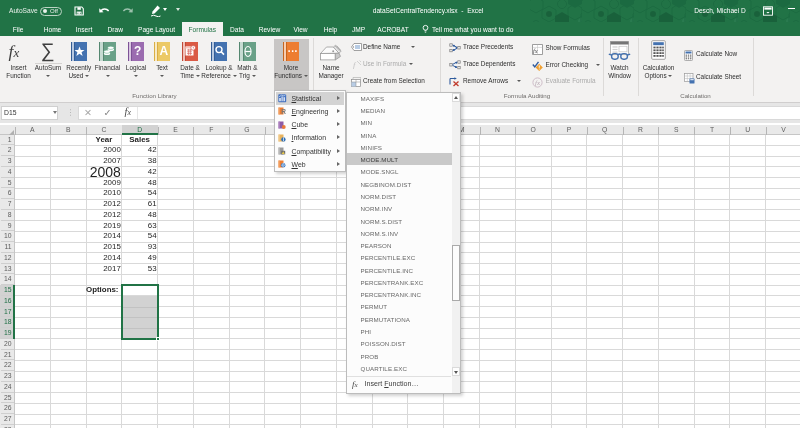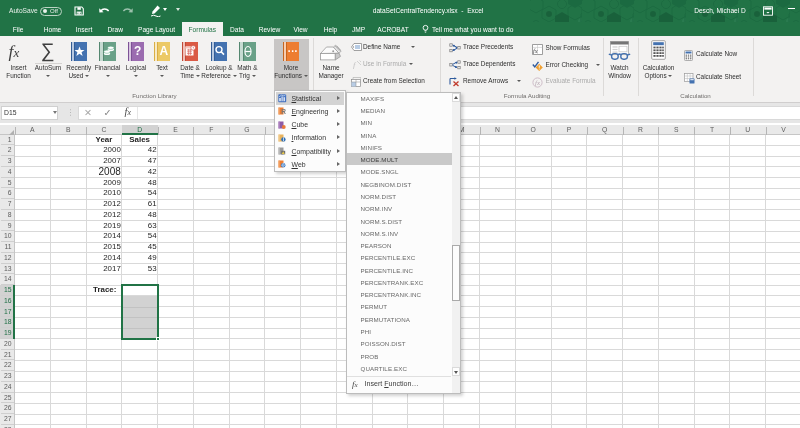--- a/index.html
+++ b/index.html
@@ -515,42 +515,42 @@
 <div class="abs" style="left:1px;top:423.75px;width:12.5px;height:1px;background:#cfcfcf;"></div>
 <div class="abs" style="left:0;top:425.95px;width:11.5px;text-align:right;font-size:6.8px;color:#5c5c5c;">28</div>
 
 <div class="abs" style="left:12.5px;top:285.0px;width:2px;height:53.75px;background:#217346;"></div>
 <div class="abs" style="left:8.5px;top:129.5px;width:0;height:0;border-left:5px solid transparent;border-bottom:5px solid #b0b0b0;"></div>
 <div class="abs" style="left:86.04px;top:134.5px;width:35.77px;height:10.75px;line-height:10.75px;font-size:7.9px;color:#1f1f1f;font-weight:bold;text-align:center;">Year</div>
 <div class="abs" style="left:121.81px;top:134.5px;width:35.77px;height:10.75px;line-height:10.75px;font-size:7.9px;color:#1f1f1f;font-weight:bold;text-align:center;">Sales</div>
 <div class="abs" style="left:86.04px;top:145.25px;width:35.77px;height:10.75px;line-height:10.75px;font-size:7.9px;color:#1f1f1f;font-weight:normal;text-align:right;padding-right:1.0px;">2000</div>
 <div class="abs" style="left:121.81px;top:145.25px;width:35.77px;height:10.75px;line-height:10.75px;font-size:7.9px;color:#1f1f1f;font-weight:normal;text-align:right;padding-right:1.0px;">42</div>
 <div class="abs" style="left:86.04px;top:156.0px;width:35.77px;height:10.75px;line-height:10.75px;font-size:7.9px;color:#1f1f1f;font-weight:normal;text-align:right;padding-right:1.0px;">2007</div>
-<div class="abs" style="left:121.81px;top:156.0px;width:35.77px;height:10.75px;line-height:10.75px;font-size:7.9px;color:#1f1f1f;font-weight:normal;text-align:right;padding-right:1.0px;">47</div>
-<div class="abs" style="left:86.04px;top:166.75px;width:35.77px;height:10.75px;line-height:10.75px;font-size:10px;color:#1f1f1f;font-weight:normal;text-align:right;padding-right:1.0px;">2008</div>
+<div class="abs" style="left:121.81px;top:156.0px;width:35.77px;height:10.75px;line-height:10.75px;font-size:7.9px;color:#1f1f1f;font-weight:normal;text-align:right;padding-right:1.0px;">38</div>
+<div class="abs" style="left:86.04px;top:166.75px;width:35.77px;height:10.75px;line-height:10.75px;font-size:14px;color:#1f1f1f;font-weight:normal;text-align:right;padding-right:1.0px;">2008</div>
 <div class="abs" style="left:121.81px;top:166.75px;width:35.77px;height:10.75px;line-height:10.75px;font-size:7.9px;color:#1f1f1f;font-weight:normal;text-align:right;padding-right:1.0px;">42</div>
 <div class="abs" style="left:86.04px;top:177.5px;width:35.77px;height:10.75px;line-height:10.75px;font-size:7.9px;color:#1f1f1f;font-weight:normal;text-align:right;padding-right:1.0px;">2009</div>
 <div class="abs" style="left:121.81px;top:177.5px;width:35.77px;height:10.75px;line-height:10.75px;font-size:7.9px;color:#1f1f1f;font-weight:normal;text-align:right;padding-right:1.0px;">48</div>
 <div class="abs" style="left:86.04px;top:188.25px;width:35.77px;height:10.75px;line-height:10.75px;font-size:7.9px;color:#1f1f1f;font-weight:normal;text-align:right;padding-right:1.0px;">2010</div>
 <div class="abs" style="left:121.81px;top:188.25px;width:35.77px;height:10.75px;line-height:10.75px;font-size:7.9px;color:#1f1f1f;font-weight:normal;text-align:right;padding-right:1.0px;">54</div>
 <div class="abs" style="left:86.04px;top:199.0px;width:35.77px;height:10.75px;line-height:10.75px;font-size:7.9px;color:#1f1f1f;font-weight:normal;text-align:right;padding-right:1.0px;">2012</div>
 <div class="abs" style="left:121.81px;top:199.0px;width:35.77px;height:10.75px;line-height:10.75px;font-size:7.9px;color:#1f1f1f;font-weight:normal;text-align:right;padding-right:1.0px;">61</div>
 <div class="abs" style="left:86.04px;top:209.75px;width:35.77px;height:10.75px;line-height:10.75px;font-size:7.9px;color:#1f1f1f;font-weight:normal;text-align:right;padding-right:1.0px;">2012</div>
 <div class="abs" style="left:121.81px;top:209.75px;width:35.77px;height:10.75px;line-height:10.75px;font-size:7.9px;color:#1f1f1f;font-weight:normal;text-align:right;padding-right:1.0px;">48</div>
 <div class="abs" style="left:86.04px;top:220.5px;width:35.77px;height:10.75px;line-height:10.75px;font-size:7.9px;color:#1f1f1f;font-weight:normal;text-align:right;padding-right:1.0px;">2019</div>
 <div class="abs" style="left:121.81px;top:220.5px;width:35.77px;height:10.75px;line-height:10.75px;font-size:7.9px;color:#1f1f1f;font-weight:normal;text-align:right;padding-right:1.0px;">63</div>
 <div class="abs" style="left:86.04px;top:231.25px;width:35.77px;height:10.75px;line-height:10.75px;font-size:7.9px;color:#1f1f1f;font-weight:normal;text-align:right;padding-right:1.0px;">2014</div>
 <div class="abs" style="left:121.81px;top:231.25px;width:35.77px;height:10.75px;line-height:10.75px;font-size:7.9px;color:#1f1f1f;font-weight:normal;text-align:right;padding-right:1.0px;">54</div>
 <div class="abs" style="left:86.04px;top:242.0px;width:35.77px;height:10.75px;line-height:10.75px;font-size:7.9px;color:#1f1f1f;font-weight:normal;text-align:right;padding-right:1.0px;">2015</div>
-<div class="abs" style="left:121.81px;top:242.0px;width:35.77px;height:10.75px;line-height:10.75px;font-size:7.9px;color:#1f1f1f;font-weight:normal;text-align:right;padding-right:1.0px;">45</div>
+<div class="abs" style="left:121.81px;top:242.0px;width:35.77px;height:10.75px;line-height:10.75px;font-size:7.9px;color:#1f1f1f;font-weight:normal;text-align:right;padding-right:1.0px;">93</div>
 <div class="abs" style="left:86.04px;top:252.75px;width:35.77px;height:10.75px;line-height:10.75px;font-size:7.9px;color:#1f1f1f;font-weight:normal;text-align:right;padding-right:1.0px;">2014</div>
 <div class="abs" style="left:121.81px;top:252.75px;width:35.77px;height:10.75px;line-height:10.75px;font-size:7.9px;color:#1f1f1f;font-weight:normal;text-align:right;padding-right:1.0px;">49</div>
 <div class="abs" style="left:86.04px;top:263.5px;width:35.77px;height:10.75px;line-height:10.75px;font-size:7.9px;color:#1f1f1f;font-weight:normal;text-align:right;padding-right:1.0px;">2017</div>
 <div class="abs" style="left:121.81px;top:263.5px;width:35.77px;height:10.75px;line-height:10.75px;font-size:7.9px;color:#1f1f1f;font-weight:normal;text-align:right;padding-right:1.0px;">53</div>
-<div class="abs" style="left:86.04px;top:285.0px;width:35.77px;height:10.75px;line-height:10.75px;font-size:7.9px;color:#1f1f1f;font-weight:bold;text-align:right;padding-right:5.5px;">Trace:</div>
+<div class="abs" style="left:86.04px;top:285.0px;width:35.77px;height:10.75px;line-height:10.75px;font-size:7.9px;color:#1f1f1f;font-weight:bold;text-align:right;padding-right:5.5px;">Options:</div>
 <div class="abs" style="left:121.81px;top:295.75px;width:35.77px;height:43.0px;background:#d2d2d2;"></div>
 <div class="abs" style="left:121.81px;top:306.5px;width:35.77px;height:1px;background:#c2c2c2;"></div>
 <div class="abs" style="left:121.81px;top:317.25px;width:35.77px;height:1px;background:#c2c2c2;"></div>
 <div class="abs" style="left:121.81px;top:328.0px;width:35.77px;height:1px;background:#c2c2c2;"></div>
 <div class="abs" style="left:120.81px;top:284.0px;width:37.77px;height:55.75px;border:2px solid #217346;"></div>
 <div class="abs" style="left:155.58px;top:336.75px;width:4px;height:4px;background:#217346;border:1px solid #fff;"></div>
 <div class="abs" style="left:274px;top:89.5px;width:71.5px;height:82px;background:#fcfcfc;border:1px solid #bcbcbc;box-shadow:2px 2px 3px rgba(0,0,0,0.18);"></div>
 <div class="abs" style="left:275.5px;top:91.8px;width:68.5px;height:13.2px;background:#d3d3d3;"></div>
 <div class="abs" style="left:278px;top:94.1px;width:8px;height:8px;">
     <svg width="8.5" height="8.5" viewBox="0 0 8.5 8.5">

